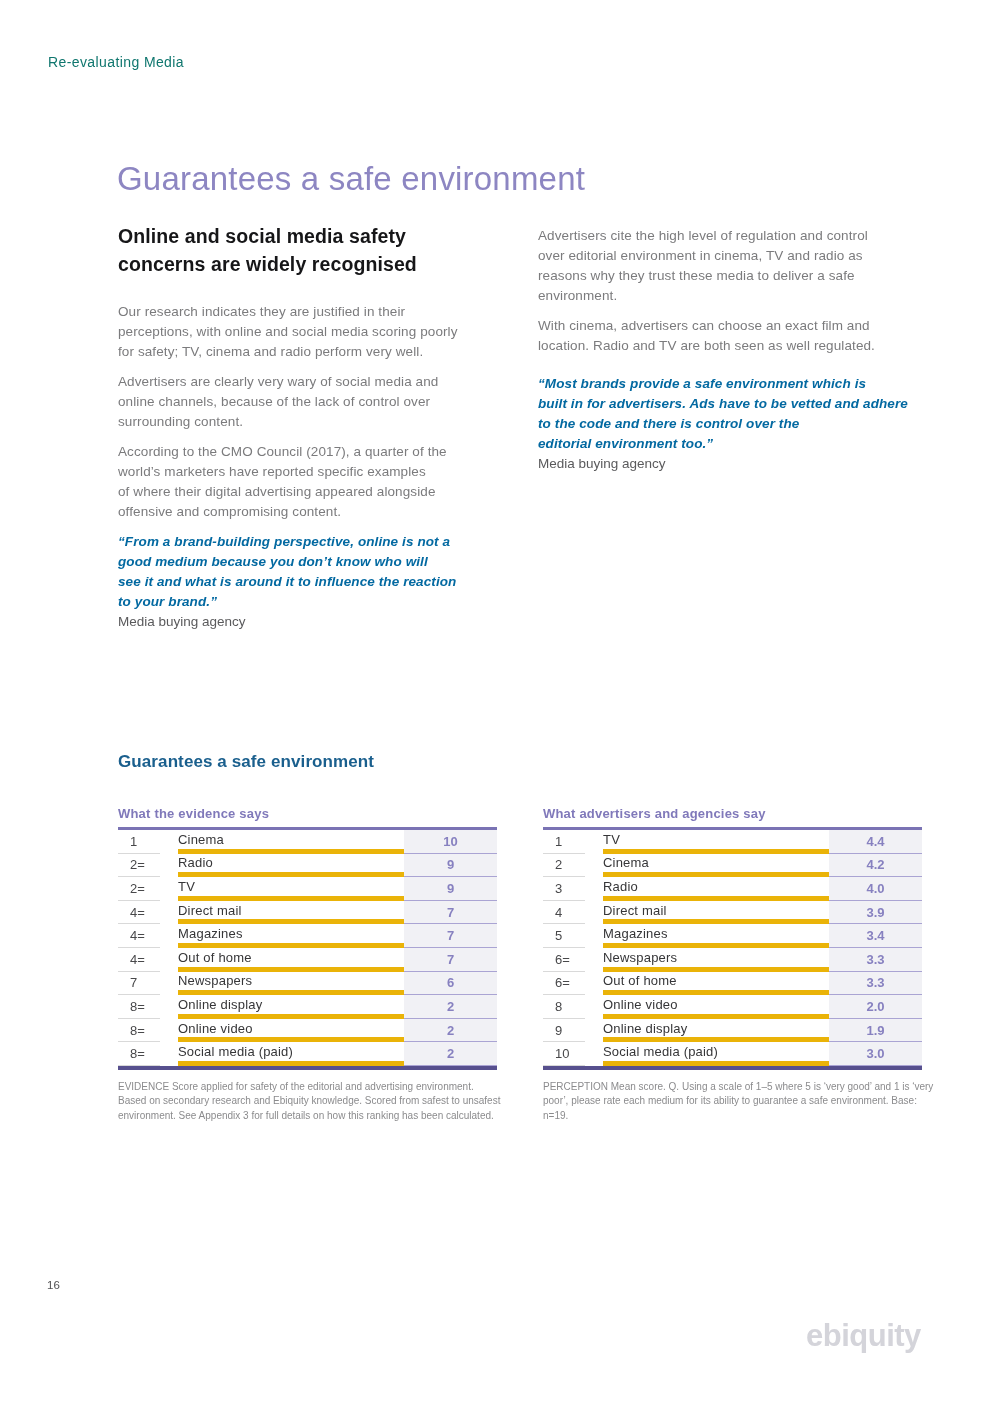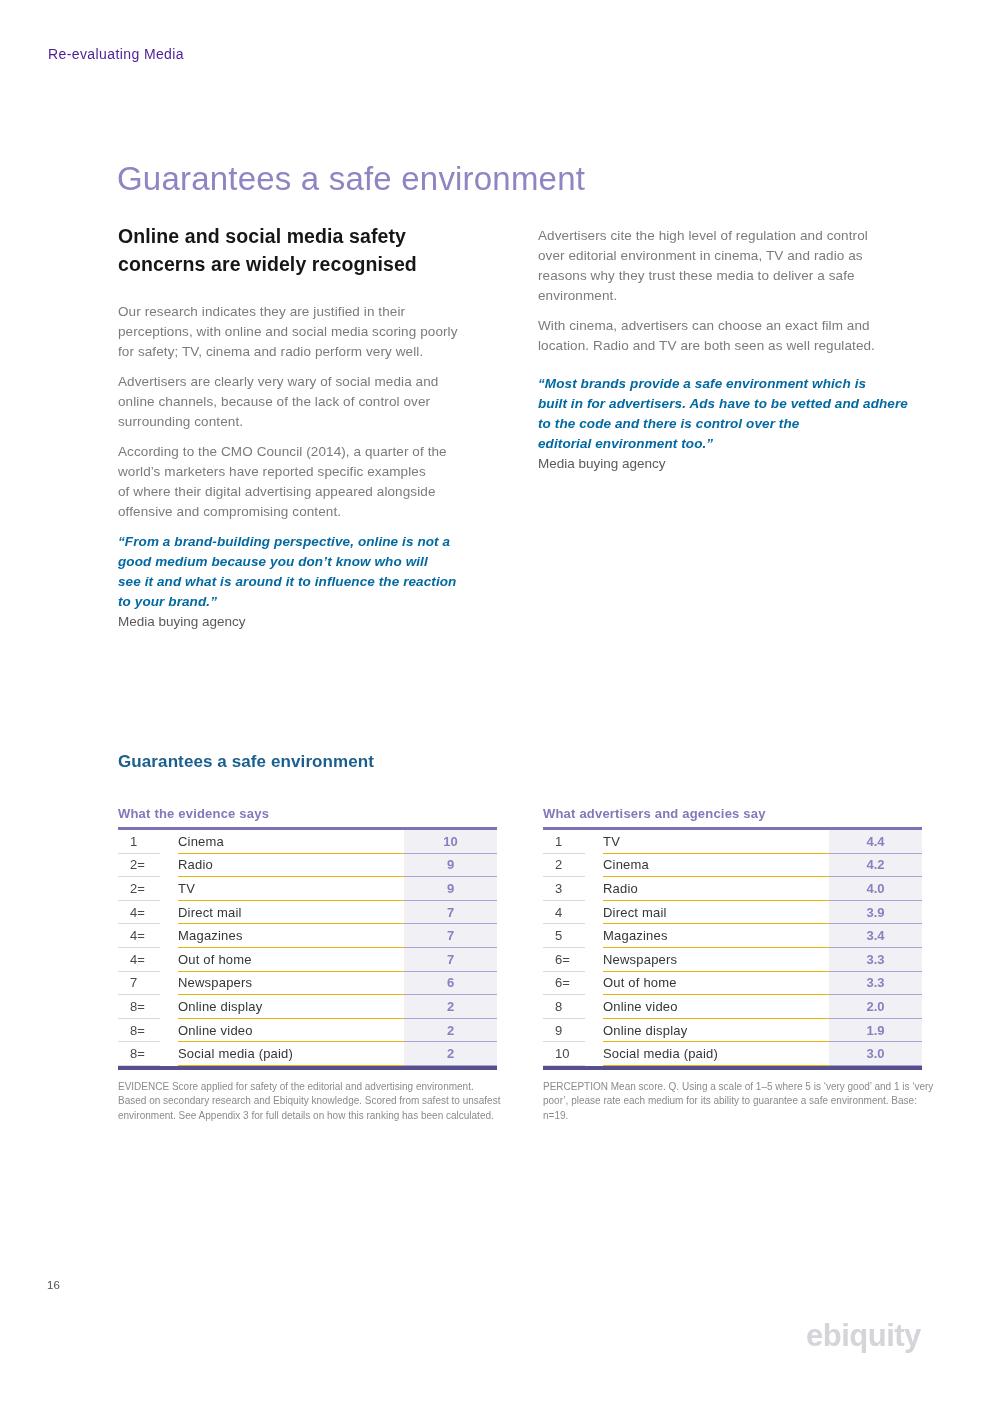--- a/index.html
+++ b/index.html
@@ -6,22 +6,22 @@
   html, body { background: #ffffff; }
   body { font-family: "Liberation Sans", sans-serif; }
   .page {
     position: relative;
     width: 992px;
     height: 1403px;
     background: #ffffff;
     overflow: hidden;
   }
   .running-header {
-    position: absolute; left: 48px; top: 46px;
-    font-size: 14px; color: #4c1d95; letter-spacing: 0.4px;
+    position: absolute; left: 48px; top: 54px;
+    font-size: 14px; color: #0f766e; letter-spacing: 0.4px;
   }
   .main-title {
     position: absolute; left: 117px; top: 160px;
     font-size: 33px; font-weight: 400; color: #8d86c2; letter-spacing: 0.2px;
   }
   .columns {
     position: absolute; left: 118px; top: 222px; width: 820px;
     display: flex;
   }
   .col-left { width: 380px; margin-right: 40px; }
@@ -58,21 +58,21 @@
   }
   .bar-top { height: 3px; background: #7a73b4; }
   .bar-bottom { height: 4px; background: #57508e; }
   .trow { display: flex; height: 23.6px; }
   .cell { display: flex; align-items: center; font-size: 13px; }
   .cell-rank {
     width: 42px; padding-left: 12px; margin-right: 18px;
     border-bottom: 1px solid #d9d9d9; color: #48484a;
   }
   .cell-medium {
-    flex: 1; border-bottom: 1px solid #eab308; color: #363638; letter-spacing: 0.2px;
+    flex: 1; border-bottom: 5px solid #eab308; color: #363638; letter-spacing: 0.2px;
   }
   .cell-score {
     width: 93px; justify-content: center; background: #f1f1f5;
     border-bottom: 1px solid #aaa4d3; color: #8781c0; font-weight: 700;
   }
   .trow:last-child .cell-rank,
   .trow:last-child .cell-medium,
   .trow:last-child .cell-score { border-bottom: none; }
   .footnote {
     margin-top: 10px; font-size: 10px; line-height: 14.5px;
@@ -98,21 +98,21 @@
 
   <div class="columns">
     <div class="col-left">
       <h2 class="article-heading">Online and social media safety concerns are widely recognised</h2>
       <p class="body-p">Our research indicates they are justified in their
 perceptions, with online and social media scoring poorly
 for safety; TV, cinema and radio perform very well.</p>
       <p class="body-p">Advertisers are clearly very wary of social media and
 online channels, because of the lack of control over
 surrounding content.</p>
-      <p class="body-p">According to the CMO Council (2014), a quarter of the
+      <p class="body-p">According to the CMO Council (2017), a quarter of the
 world’s marketers have reported specific examples
 of where their digital advertising appeared alongside
 offensive and compromising content.</p>
       <div class="quote">“From a brand-building perspective, online is not a
 good medium because you don’t know who will
 see it and what is around it to influence the reaction
 to your brand.”</div>
       <div class="attribution">Media buying agency</div>
     </div>
     <div class="col-right">

